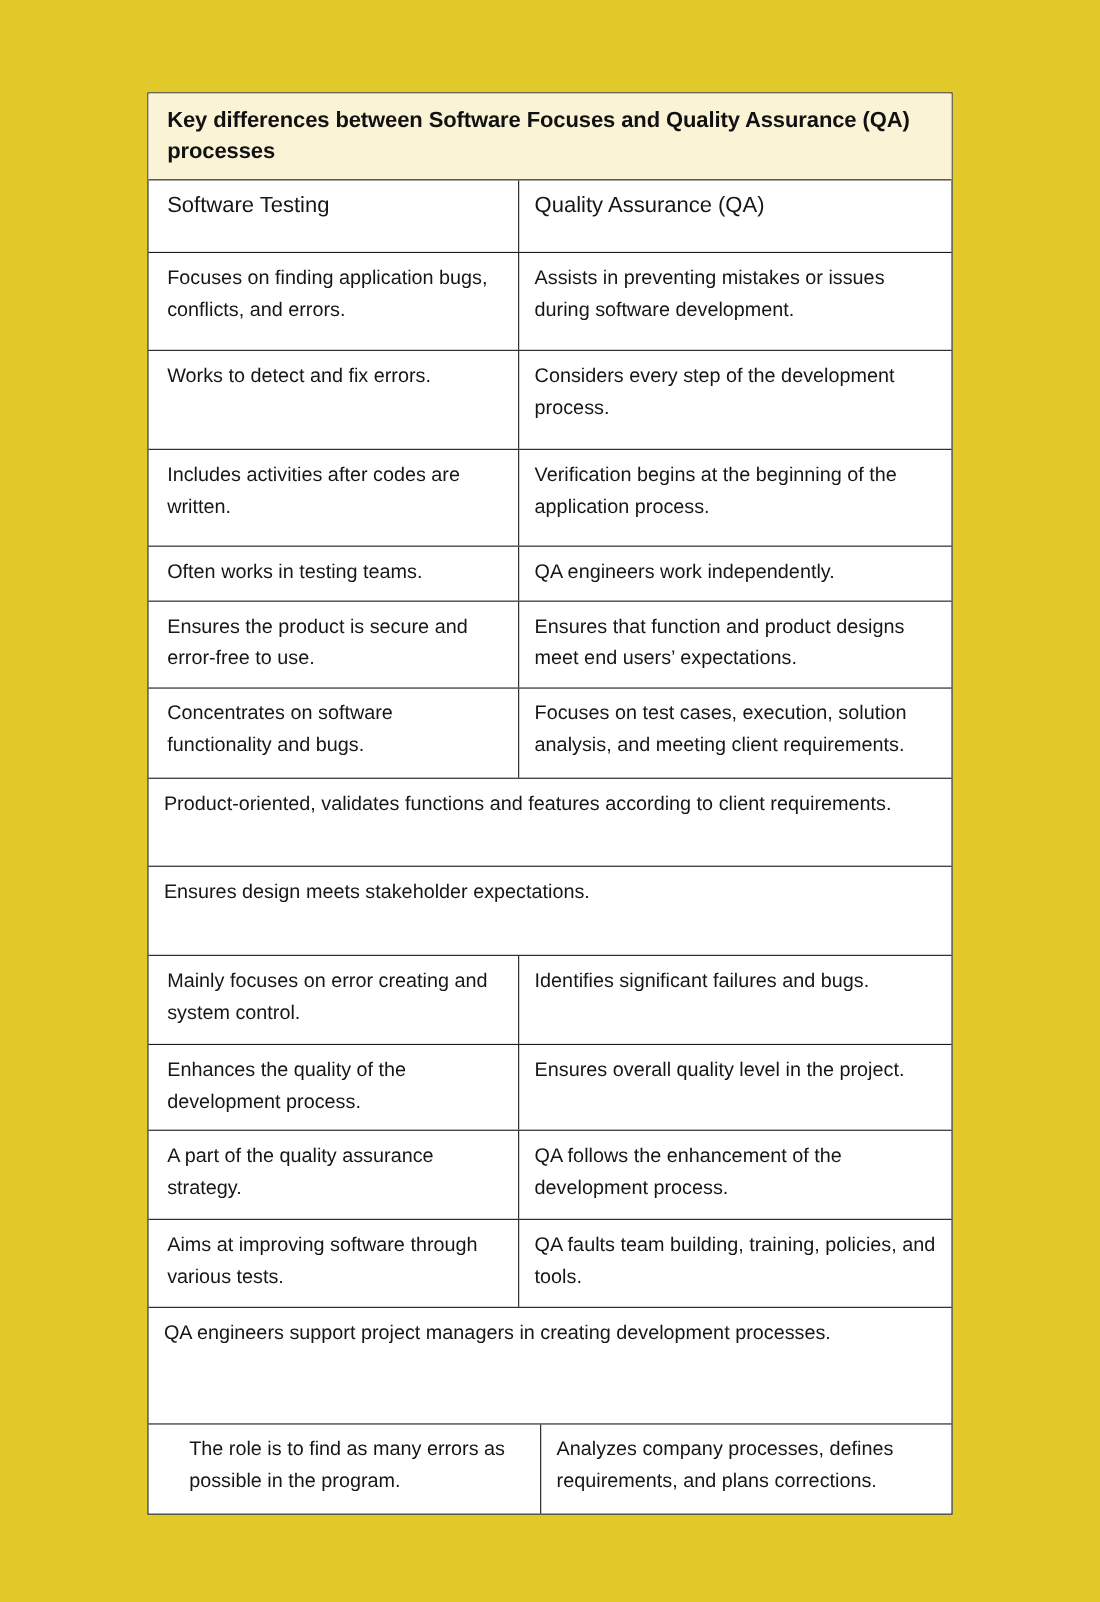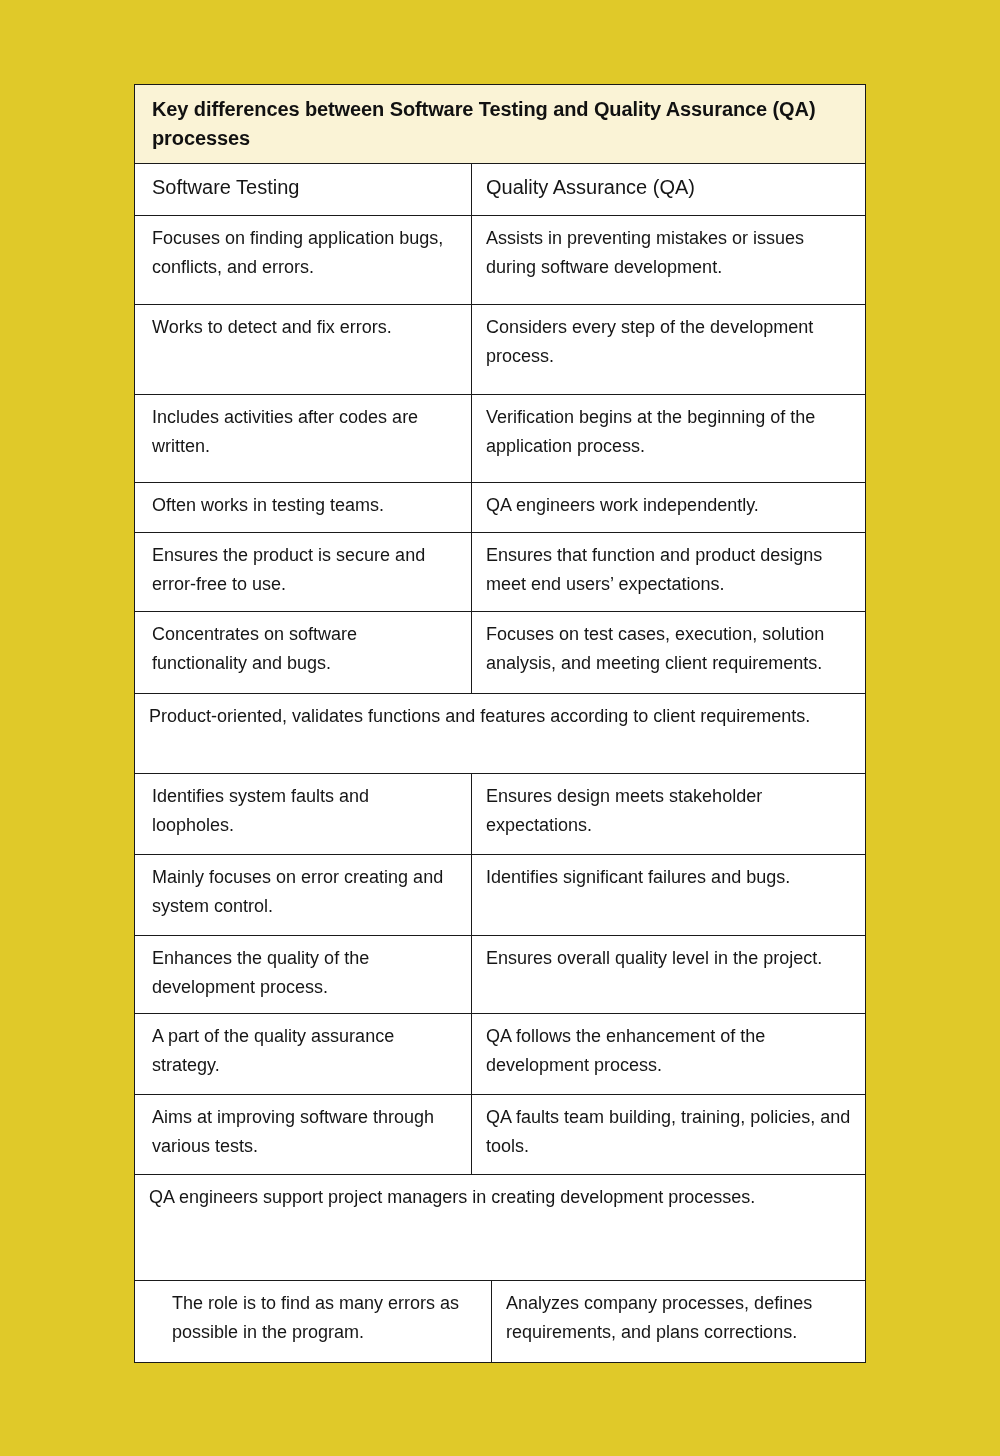--- a/index.html
+++ b/index.html
@@ -47,23 +47,23 @@
   }
   .cell.left { width: 337px; border-right: 1.5px solid #1a1a1a; }
   .cell.right { flex: 1; padding-left: 14px; padding-right: 10px; }
   .row.header .cell { font-size: 20px; font-weight: 500; padding-top: 9px; }
 </style>
 </head>
 <body>
 
 <div class="table">
   <div class="title-row">
-    <div class="title">Key differences between Software Testing and Quality Assurance (QA) processes</div>
+    <div class="title">Key differences between Software Focuses and Quality Assurance (QA) processes</div>
   </div>
-  <div class="row header" style="height:52px">
+  <div class="row header" style="height:66px">
     <div class="cell left">Software Testing</div>
     <div class="cell right">Quality Assurance (QA)</div>
   </div>
   <div class="row" style="height:89px">
     <div class="cell left">Focuses on finding application bugs, conflicts, and errors.</div>
     <div class="cell right">Assists in preventing mistakes or issues during software development.</div>
   </div>
   <div class="row" style="height:90px">
     <div class="cell left">Works to detect and fix errors.</div>
     <div class="cell right">Considers every step of the development process.</div>
@@ -81,21 +81,20 @@
     <div class="cell right">Ensures that function and product designs meet end users’ expectations.</div>
   </div>
   <div class="row" style="height:82px">
     <div class="cell left">Concentrates on software functionality and bugs.</div>
     <div class="cell right">Focuses on test cases, execution, solution analysis, and meeting client requirements.</div>
   </div>
   <div class="row" style="height:80px">
     <div class="cell right">Product-oriented, validates functions and features according to client requirements.</div>
   </div>
   <div class="row" style="height:81px">
-    <div class="cell left">Identifies system faults and loopholes.</div>
     <div class="cell right">Ensures design meets stakeholder expectations.</div>
   </div>
   <div class="row" style="height:81px">
     <div class="cell left">Mainly focuses on error creating and system control.</div>
     <div class="cell right">Identifies significant failures and bugs.</div>
   </div>
   <div class="row" style="height:78px">
     <div class="cell left">Enhances the quality of the development process.</div>
     <div class="cell right">Ensures overall quality level in the project.</div>
   </div>

